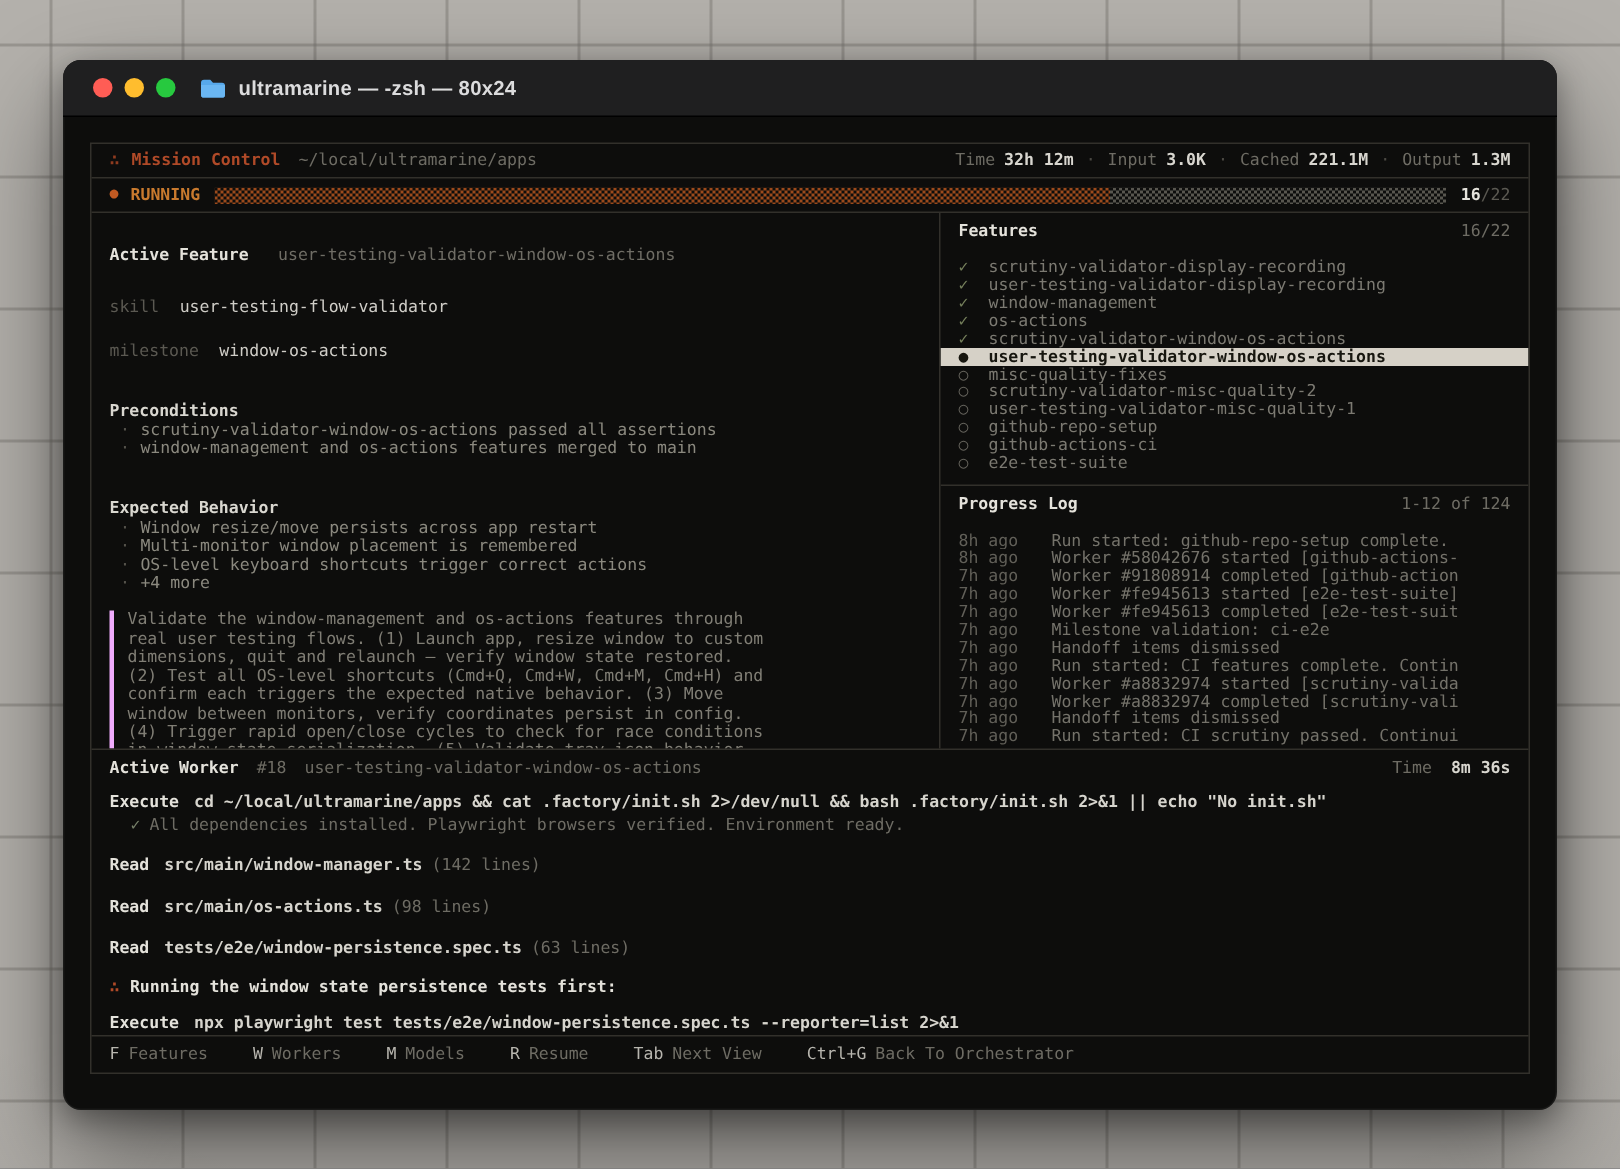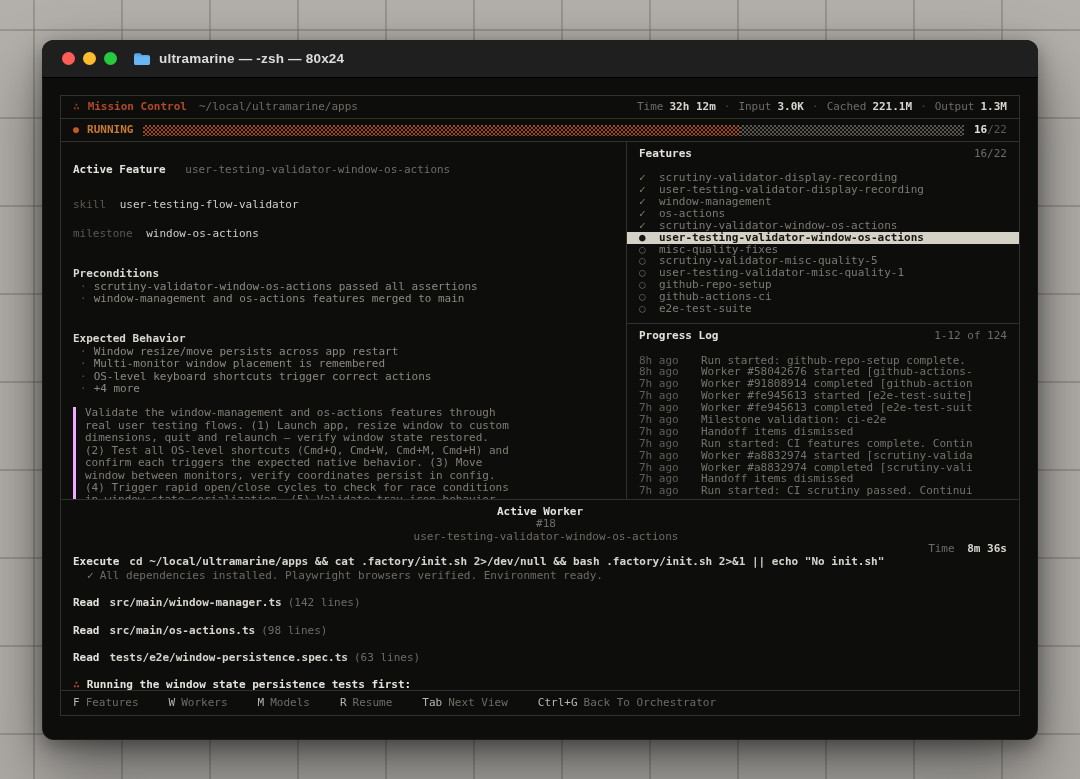--- a/index.html
+++ b/index.html
@@ -115,26 +115,26 @@
 
   
   .plog { border-top:1px solid #32302b; margin-top:8px; flex:1; display:flex; flex-direction:column; overflow:hidden; }
   .llist { margin-top:12px; }
   .lrow { height:11.9px; display:flex; padding:0 0 0 12px; white-space:nowrap; overflow:hidden; }
   .ltime { width:62px; flex:none; color:#615f58; }
   .lmsg { color:#74726a; }
 
   
   .worker { border-top:1px solid #32302b; flex:1; padding:6px 12px 0; overflow:hidden; }
-  .whead { display:flex; align-items:center; white-space:nowrap;flex-direction:column; }
+  .whead { display:flex; align-items:center; white-space:nowrap; }
   .wid { color:#6e6c64; margin-left:12px; }
   .wname { color:#6e6c64; margin-left:12px; }
   .wtime { margin-left:auto; }
   .exec-row, .read-row, .note-row { white-space:nowrap; overflow:hidden; }
-  .exec-row { }
+  .exec-row { margin-top:11px; }
   .cmd { color:#d6d4cd; font-weight:700; margin-left:10px; }
   .result { margin-top:2px; padding-left:14px; color:#6e6c64; white-space:nowrap; }
   .rescheck { color:#77806a; margin-right:6px; }
   .read-row { margin-top:15px; }
   .rpath { color:#d6d4cd; font-weight:700; margin-left:10px; }
   .rmeta { color:#6e6c64; margin-left:6px; font-weight:400; }
   .note-row { margin-top:14px; }
   .note-ic { color:#b04a28; font-weight:700; margin-right:7px; }
 
   
@@ -268,21 +268,21 @@
               <div class="frow active">
                 <span class="ficon">●</span>
                 <span class="fname">user-testing-validator-window-os-actions</span>
               </div>
               <div class="frow pend">
                 <span class="ficon">○</span>
                 <span class="fname">misc-quality-fixes</span>
               </div>
               <div class="frow pend">
                 <span class="ficon">○</span>
-                <span class="fname">scrutiny-validator-misc-quality-5</span>
+                <span class="fname">scrutiny-validator-misc-quality-2</span>
               </div>
               <div class="frow pend">
                 <span class="ficon">○</span>
                 <span class="fname">user-testing-validator-misc-quality-1</span>
               </div>
               <div class="frow pend">
                 <span class="ficon">○</span>
                 <span class="fname">github-repo-setup</span>
               </div>
               <div class="frow pend">

